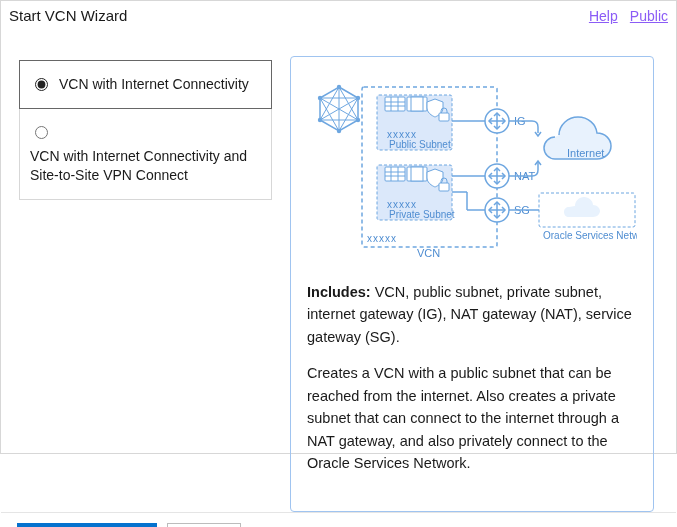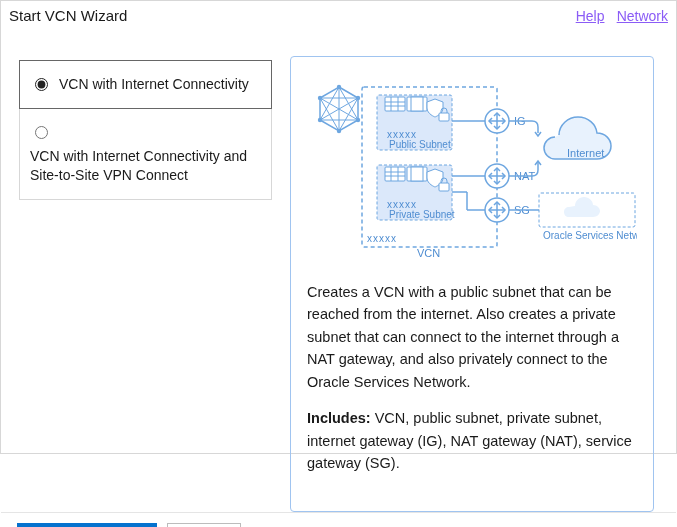--- a/index.html
+++ b/index.html
@@ -96,21 +96,21 @@
 </style>
 </head>
 <body>
 
 <div class="dialog">
 
   <div class="header">
     <div>Start VCN Wizard</div>
     <div>
       <a href="#">Help</a>
-      <a href="#">Network</a>
+      <a href="#">Public</a>
     </div>
   </div>
 
   <div class="content">
 
     <div class="options">
       <label class="option selected">
         <input type="radio" name="vcn-opt" checked="" style="">
         <span class="label">VCN with Internet Connectivity</span>
       </label>
@@ -258,24 +258,24 @@
 
           <g>
             <rect x="232" y="116" width="96" height="34" fill="#fff" stroke="#6da6e0" stroke-dasharray="3 2" rx="2"></rect>
             <path d="M262 130 c-3 0 -5 2 -5 5 c0 3 2 5 5 5 h24 c4 0 7 -3 7 -6 c0 -3 -3 -6 -7 -6 c0 -4 -4 -8 -9 -8 c-5 0 -9 4 -9 9" fill="#e8f2fd" stroke="none"></path>
             <text class="dlabel" x="236" y="162">Oracle Services Network</text>
           </g>
           <line x1="202" y1="133" x2="232" y2="133" stroke="#6da6e0" stroke-width="1.5"></line>
         </svg>
       </div>
 
-      <p class="desc">Creates a VCN with a public subnet that can be reached from the internet. Also creates a private subnet that can connect to the internet through a NAT gateway, and also privately connect to the Oracle Services Network.</p>
       <p class="desc">
         <b>Includes:</b><span> VCN, public subnet, private subnet, internet gateway (IG), NAT gateway (NAT), service gateway (SG).</span>
       </p>
+      <p class="desc">Creates a VCN with a public subnet that can be reached from the internet. Also creates a private subnet that can connect to the internet through a NAT gateway, and also privately connect to the Oracle Services Network.</p>
     </div>
 
   </div>
 
   <div class="footer">
     <button class="btn btn-primary">Start VCN Wizard</button>
     <button class="btn">Cancel</button>
   </div>
 
 </div>

